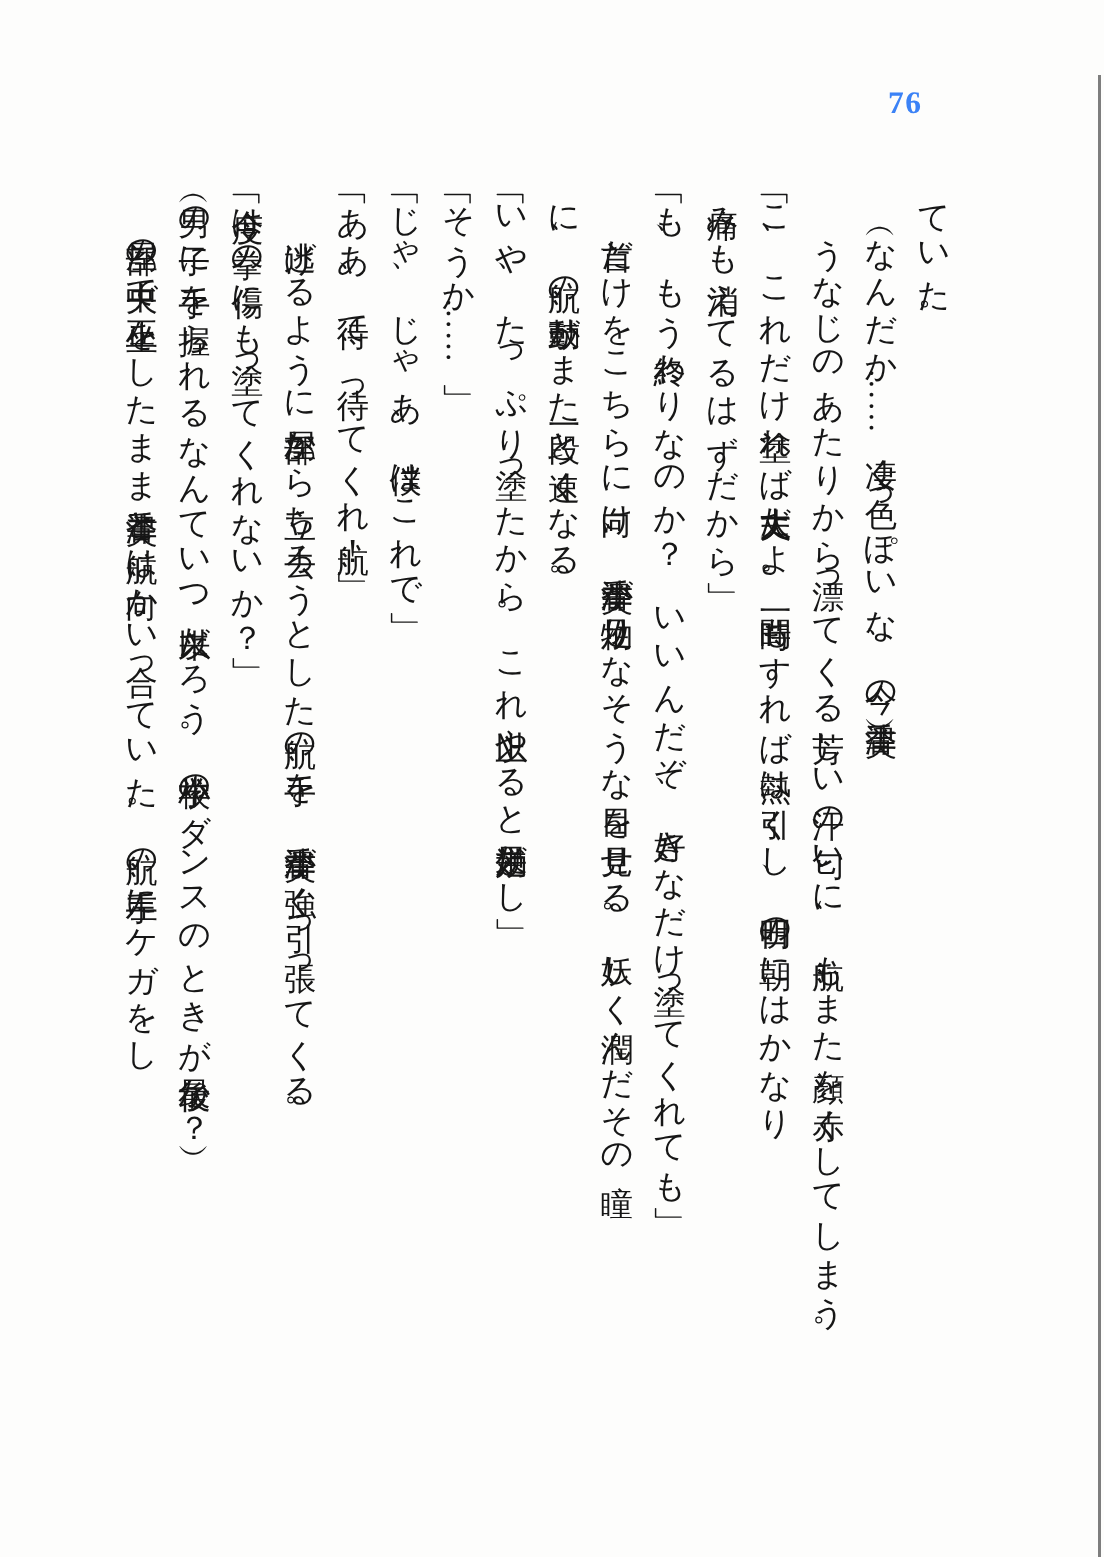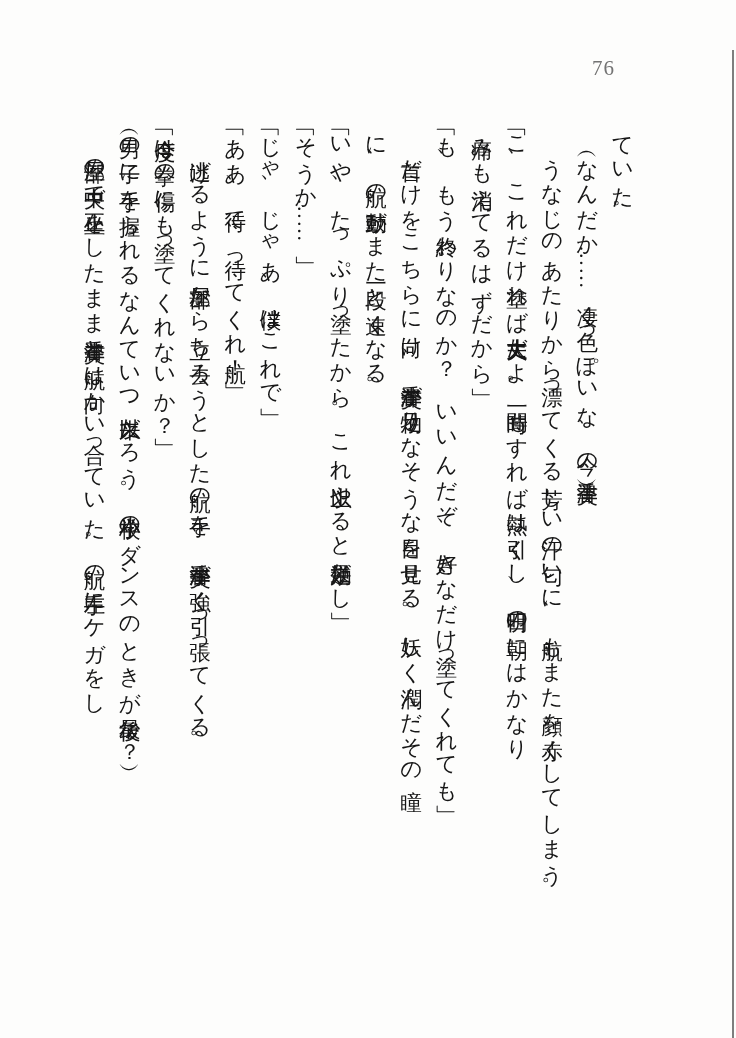--- a/index.html
+++ b/index.html
@@ -27,21 +27,22 @@
     width: 2px;
     height: 988px;
     background: #7e7e7e;
   }
   .page-number {
     position: absolute;
     left: 592px;
     top: 56px;
     font-size: 21px;
     letter-spacing: 1px;
-    color: #737373;
+    color: #3b82f6;
+    font-weight: bold;
   }
   
   .text-block {
     position: absolute;
     top: 122px;
     right: 97px;
     height: 840px;
     writing-mode: vertical-rl;
     text-orientation: mixed;
     font-size: 21.5px;

